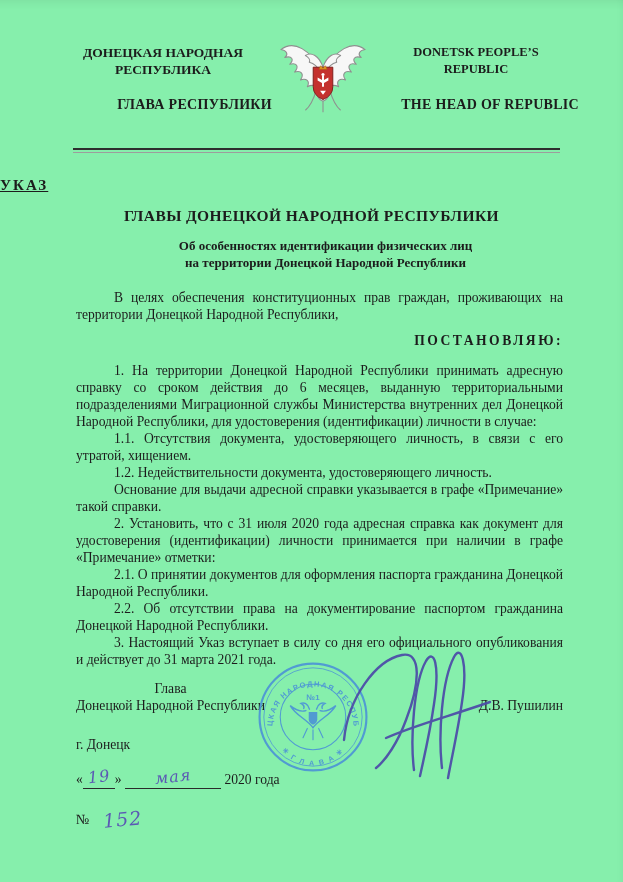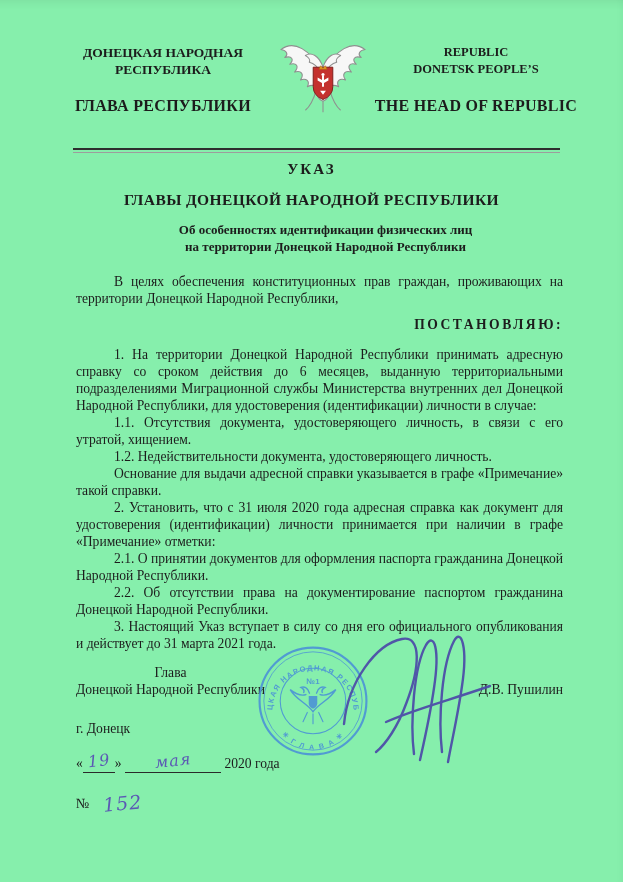--- a/index.html
+++ b/index.html
@@ -9,26 +9,26 @@
     font-family:"Liberation Serif", serif;
     box-shadow:inset 0 12px 10px -10px rgba(0,0,0,.07), inset -8px 0 8px -8px rgba(0,0,0,.05);
   }
   
   .header{display:flex;justify-content:space-between;align-items:flex-start;padding:38px 44px 0 54px;}
   .h-col{text-align:center;padding-top:6px;}
   .h-col.left{width:218px;}
   .h-col.right{width:206px;}
   .h-org{font-weight:bold;font-size:13.5px;line-height:17px;}
   .h-org.en{font-size:12.5px;}
-  .h-dept{font-weight:bold;font-size:16px;margin-top:19px;letter-spacing:.3px;}
+  .h-dept{font-weight:bold;font-size:14px;margin-top:19px;letter-spacing:.3px;text-align:right;}
   .emblem-wrap{width:100px;height:94px;flex:0 0 auto;margin-top:-8px;}
   
   .rule{margin:24px 63px 0 73px;height:2px;border-top:2px solid #2e2e2e;border-bottom:1px solid #9d9d9d;}
   
-  .doc-type{margin-top:8px;text-align:center;font-weight:bold;font-size:15px;letter-spacing:2px;}
+  .doc-type{margin-top:24px;text-align:left;font-weight:bold;font-size:15px;letter-spacing:2px;text-decoration:underline;}
   .issuer{margin-top:13px;text-align:center;font-weight:bold;font-size:15.5px;letter-spacing:.4px;}
   .subject{margin-top:12px;text-align:center;font-weight:bold;font-size:13px;line-height:17px;padding-left:28px;}
   
   .body{margin:18px 60px 0 76px;font-size:13.6px;line-height:17px;text-align:justify;}
   .body p{margin:0;text-indent:38px;}
   .resolve{font-weight:bold;letter-spacing:2.5px;text-indent:0 !important;margin:9px 0 13px 0 !important;text-align:right;}
   
   .sig-area{margin:12px 60px 0 76px;position:relative;font-size:13.6px;line-height:17.4px;}
   .sig-row{display:flex;justify-content:space-between;font-family:Liberation Serif, serif;}
   .sig-title{text-align:center;}
@@ -83,22 +83,22 @@
         <circle cx="50" cy="45.5" r="1.6" fill="#ffffff"></circle>
         <path d="M49 47 h2 v11 h-2 Z" fill="#ffffff"></path>
         <path d="M44.5 48.5 l4.5 2.6 v3 l-4.5 -2.6 Z" fill="#ffffff"></path>
         <path d="M55.5 48.5 l-4.5 2.6 v3 l4.5 -2.6 Z" fill="#ffffff"></path>
         <path d="M47 62 h6 l-3 4 Z" fill="#ffffff"></path>
       </svg>
     </div>
 
     <div class="h-col right">
       <div class="h-org en">
+        <div>DONETSK PEOPLE’S</div>
         <div>REPUBLIC</div>
-        <div>DONETSK PEOPLE’S</div>
       </div>
       <div class="h-dept">THE HEAD OF REPUBLIC</div>
     </div>
   </div>
 
   <div class="rule"></div>
 
   <div class="doc-type">УКАЗ</div>
   <div class="issuer">ГЛАВЫ ДОНЕЦКОЙ НАРОДНОЙ РЕСПУБЛИКИ</div>
   <div class="subject">

